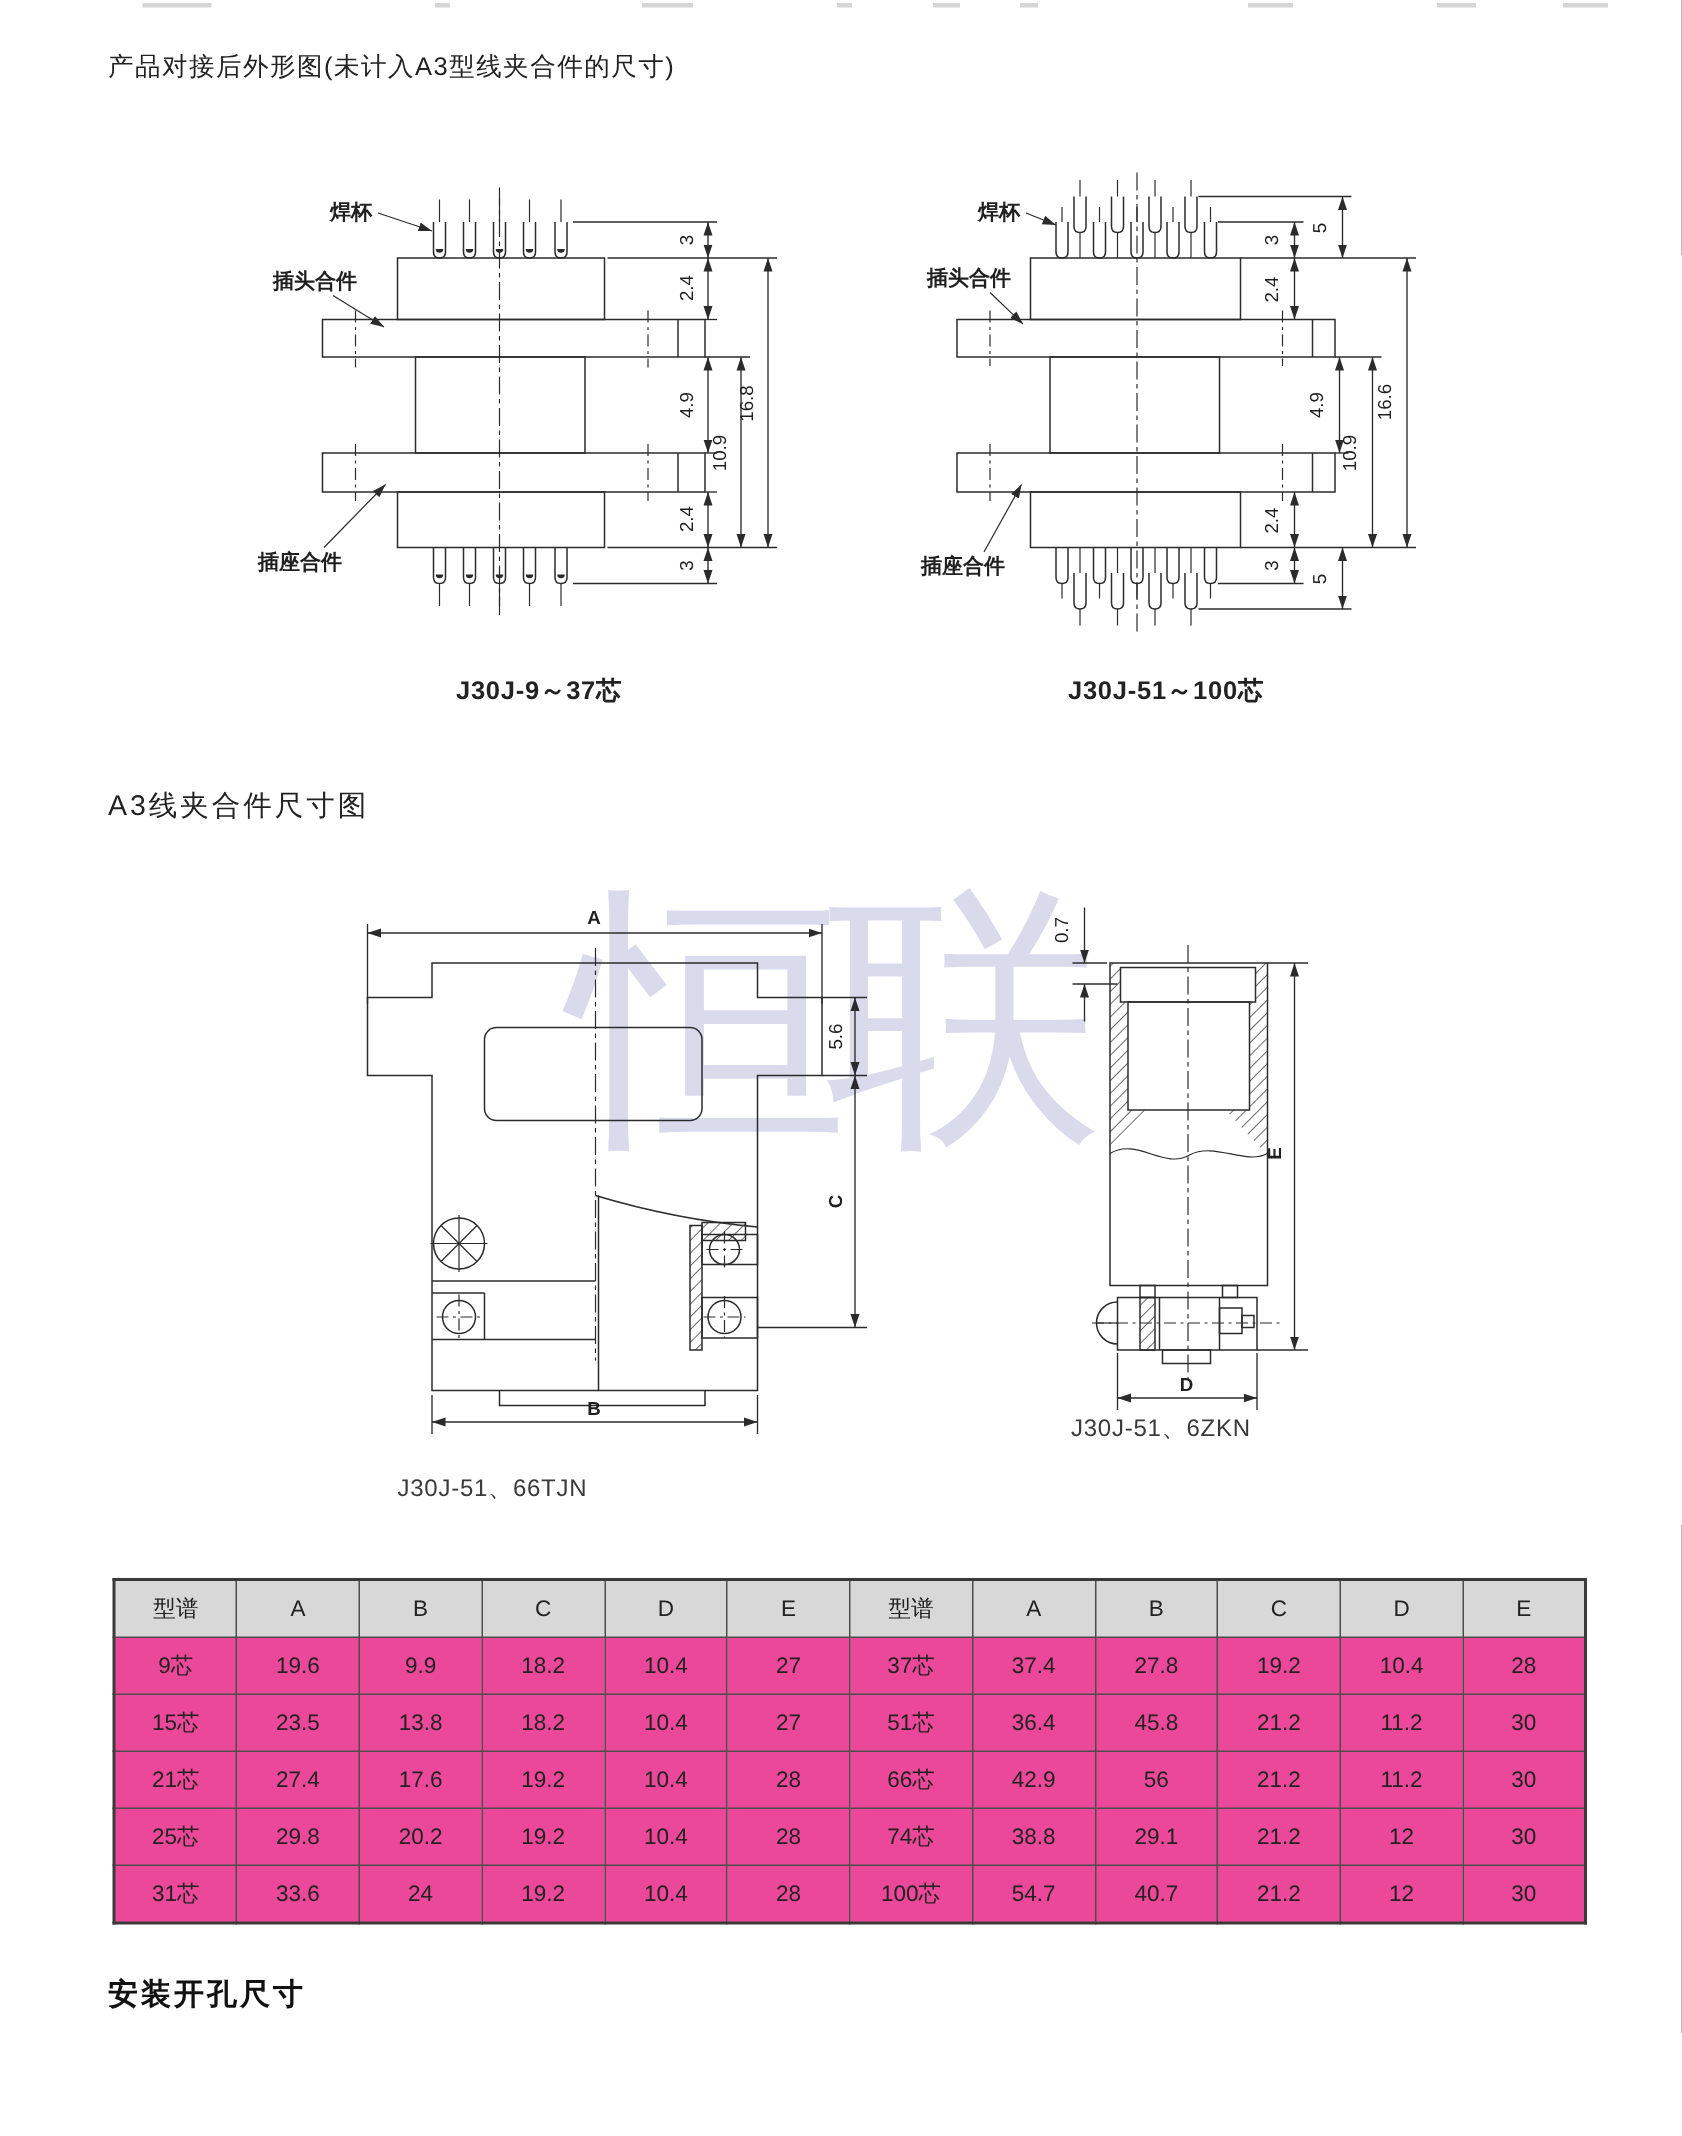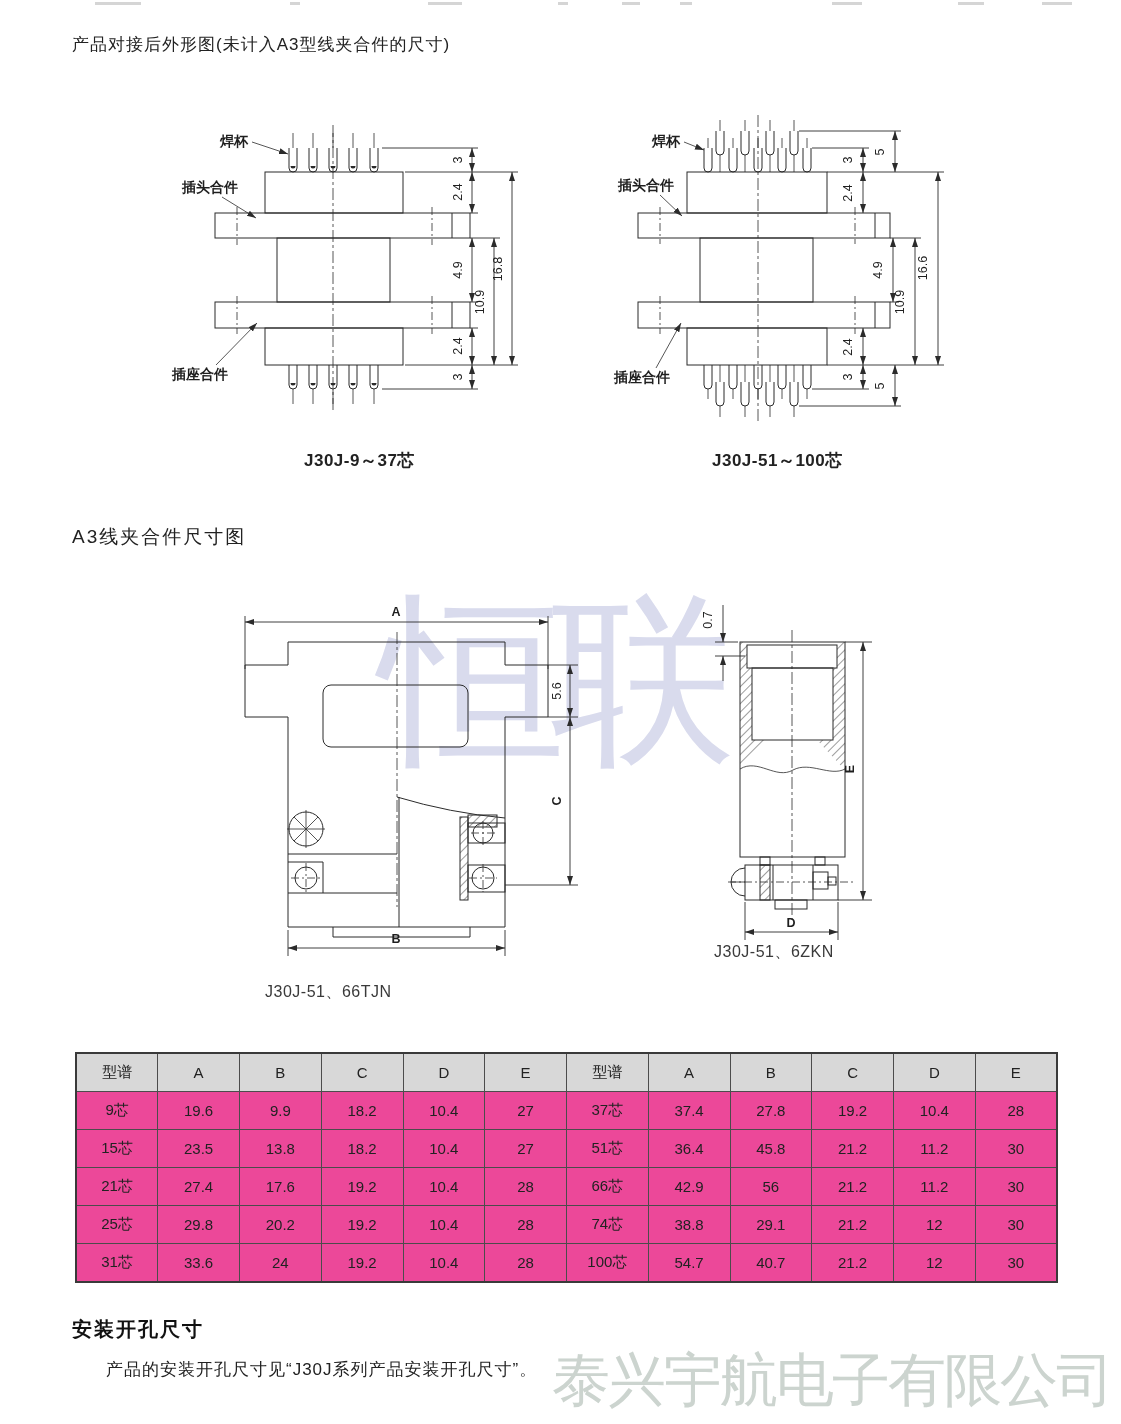--- a/index.html
+++ b/index.html
@@ -48,21 +48,20 @@
     <div class="remnant" style="left:428px;width:34px;"></div>
     <div class="remnant" style="left:558px;width:10px;"></div>
     <div class="remnant" style="left:622px;width:18px;"></div>
     <div class="remnant" style="left:680px;width:12px;"></div>
     <div class="remnant" style="left:832px;width:30px;"></div>
     <div class="remnant" style="left:958px;width:26px;"></div>
     <div class="remnant" style="left:1042px;width:30px;"></div>
   </div>
 
   <div class="abs wm-center">恒联</div>
-  <div class="abs wm-bottom">泰兴宇航电子有限公司</div>
 
   <div class="abs title1">产品对接后外形图(未计入A3型线夹合件的尺寸)</div>
 
   <svg style="left:160px;top:115px;" width="370" height="310" viewBox="0 0 370 310">
     <defs>
       <marker id="e1" markerWidth="10" markerHeight="8" refX="9" refY="4" orient="auto" markerUnits="userSpaceOnUse">
         <path d="M0,1 L9,4 L0,7 Z" fill="#2b2b2b"></path>
         </marker>
       <marker id="s1" markerWidth="10" markerHeight="8" refX="0" refY="4" orient="auto" markerUnits="userSpaceOnUse">
         <path d="M9,1 L0,4 L9,7 Z" fill="#2b2b2b"></path>
@@ -537,15 +536,14 @@
           <td>54.7</td>
           <td>40.7</td>
           <td>21.2</td>
           <td>12</td>
           <td>30</td>
       </tr>
     </tbody>
   </table>
 
   <div class="abs title3">安装开孔尺寸</div>
-  <div class="abs para">产品的安装开孔尺寸见“J30J系列产品安装开孔尺寸”。</div>
 
 </div>
 
 </body></html>

